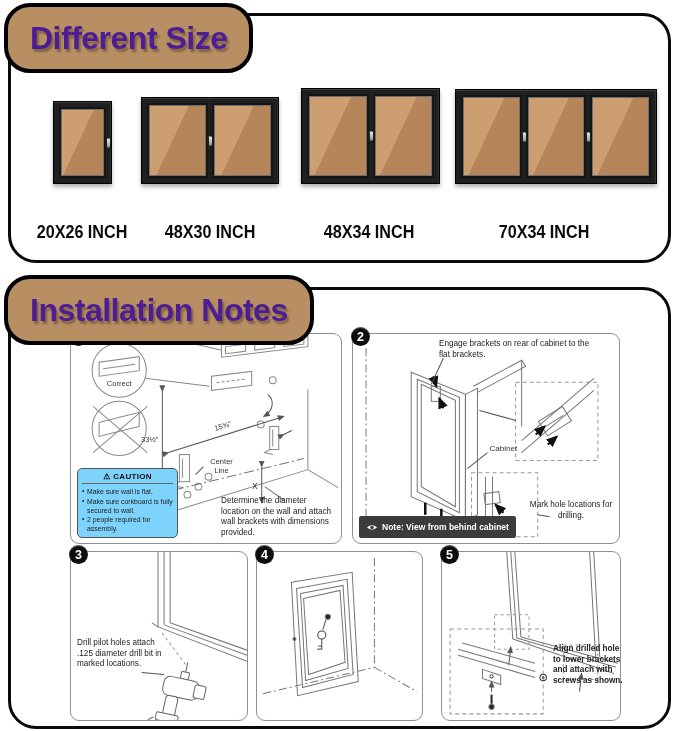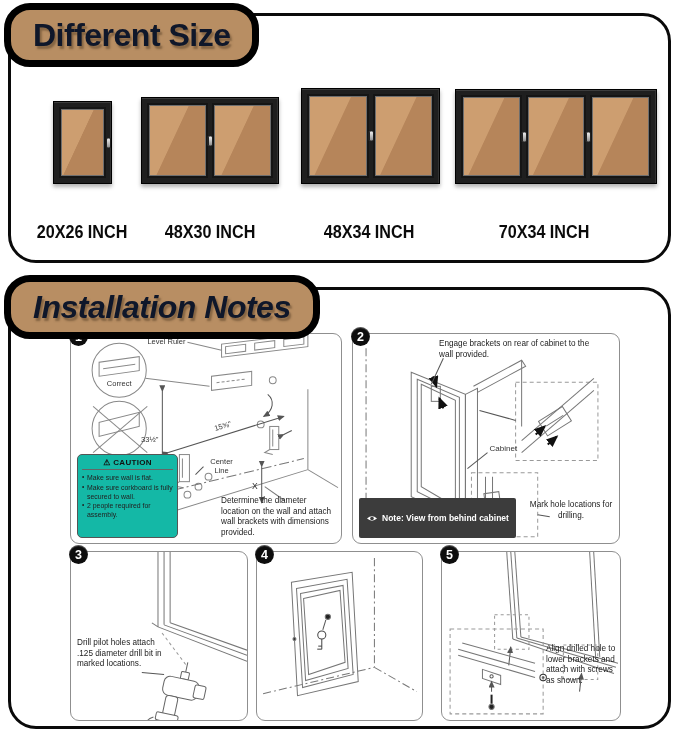--- a/index.html
+++ b/index.html
@@ -12,27 +12,27 @@
 
   
   .section-box{
     position:absolute;border:3px solid #0a0a0a;border-radius:28px;background:#fff;
   }
   #size-box{left:8px;top:13px;width:663px;height:250px;}
   #install-box{left:8px;top:287px;width:663px;height:442px;}
 
   
   .title-badge{
-    position:absolute;z-index:10;background:#b88e63;border:7px solid #000000;
-    border-radius:26px;padding:6px 22px;color:#0f172a;font-weight:bold;font-size:32px;
+    position:absolute;z-index:10;background:#b88e63;border:4px solid #000000;
+    border-radius:26px;padding:12px 22px;color:#4c1d95;font-weight:bold;font-size:32px;
     letter-spacing:-0.5px;text-shadow:2px 3px 2px rgba(90,65,40,.55);
     white-space:nowrap;line-height:38px;
   }
   #size-badge{left:4px;top:3px;}
-  #install-badge{left:4px;top:275px;font-style:italic;}
+  #install-badge{left:4px;top:275px;}
 
   
   .board{
     position:absolute;background:#1f1f1f;border:1px solid #000;padding:5px;
     display:flex;gap:4px;
     box-shadow:inset 0 1px 0 #3d3d3d, inset -1px 0 0 #333, 0 3px 4px rgba(0,0,0,.30);
   }
   #board-0{left:53px;top:101px;width:59px;height:83px;}
   #board-1{left:141px;top:97px;width:138px;height:87px;}
   #board-2{left:301px;top:88px;width:139px;height:96px;}
@@ -73,43 +73,43 @@
   }
 
   .diagram{position:absolute;inset:0;width:100%;height:100%;}
   svg text{font-family:"Liberation Sans",sans-serif;fill:#333;}
 
   .note-text{
     position:absolute;font-size:8.2px;line-height:1.3;color:#222;
   }
   
   .caution-box{
-    position:absolute;left:6px;bottom:5px;width:101px;background:#14b8a6;
-    border:1px solid #555;border-radius:5px;padding:3px 4px 18px 4px;z-index:4;
+    position:absolute;left:6px;bottom:5px;width:101px;background:#7dd3fc;
+    border:1px solid #555;border-radius:5px;padding:3px 4px 4px 4px;z-index:4;
   }
   .caution-head{
     font-size:8px;font-weight:bold;color:#111;text-align:center;
     border-bottom:1px solid #666;padding-bottom:2px;letter-spacing:.3px;
   }
   .caution-list{margin:3px 0 0 0;padding:0;list-style:none;}
   .caution-list li{font-size:6.9px;line-height:1.32;color:#222;padding-left:5px;position:relative;}
   .caution-list li::before{content:"•";position:absolute;left:0;top:0;font-size:6.5px;color:#222;}
   #p1-instruction{left:150px;top:162px;width:116px;}
   
   #p2-engage{left:86px;top:5px;width:158px;}
   #p2-markholes{left:176px;top:166px;width:84px;text-align:center;}
   .note-bar{
     position:absolute;left:6px;bottom:5px;display:inline-flex;align-items:center;gap:4px;
     background:#3c3c3c;color:#fff;font-size:8.5px;font-weight:bold;
-    padding:15px 7px;border-radius:2px;white-space:nowrap;z-index:4;
+    padding:6px 7px;border-radius:2px;white-space:nowrap;z-index:4;
   }
   
   #p3-instruction{left:6px;top:86px;width:90px;}
   
-  #p5-instruction{left:104px;top:92px;width:72px;}
+  #p5-instruction{left:111px;top:92px;width:72px;font-weight:bold;}
 </style>
 </head>
 <body>
 
 <div class="section-box" id="size-box"></div>
 <div class="title-badge" id="size-badge">
   <span>Different Size</span>
 </div>
 
 <div class="board" id="board-0">
@@ -294,21 +294,21 @@
       <line x1="132" y1="142" x2="132" y2="198"></line>
       <line x1="139" y1="142" x2="139" y2="198"></line>
       <rect x="131" y="158" width="15" height="11" transform="rotate(-8 138 163)"></rect>
       <line x1="150" y1="178" x2="142" y2="170" stroke="#111" stroke-width="2" marker-end="url(#m2b)"></line>
       <line x1="184" y1="180" x2="196" y2="182" stroke="#555"></line>
 
       <line x1="134" y1="118" x2="114" y2="134" stroke="#555"></line>
     </g>
     <text x="136" y="116" font-size="8">Cabinet</text>
   </svg>
-  <div class="note-text" id="p2-engage">Engage brackets on rear of cabinet to the wall provided.</div>
+  <div class="note-text" id="p2-engage">Engage brackets on rear of cabinet to the flat brackets.</div>
   <div class="note-text" id="p2-markholes">Mark hole locations for drilling.</div>
   <div class="note-bar">
     <svg width="12" height="9" viewBox="0 0 12 9">
       <path d="M1,4.5 Q6,0.2 11,4.5 Q6,8.8 1,4.5 z" fill="#fff"></path>
       <circle cx="6" cy="4.5" r="1.8" fill="#3c3c3c"></circle>
     </svg>
     <span>Note: View from behind cabinet</span>
   </div>
 </div>
 

